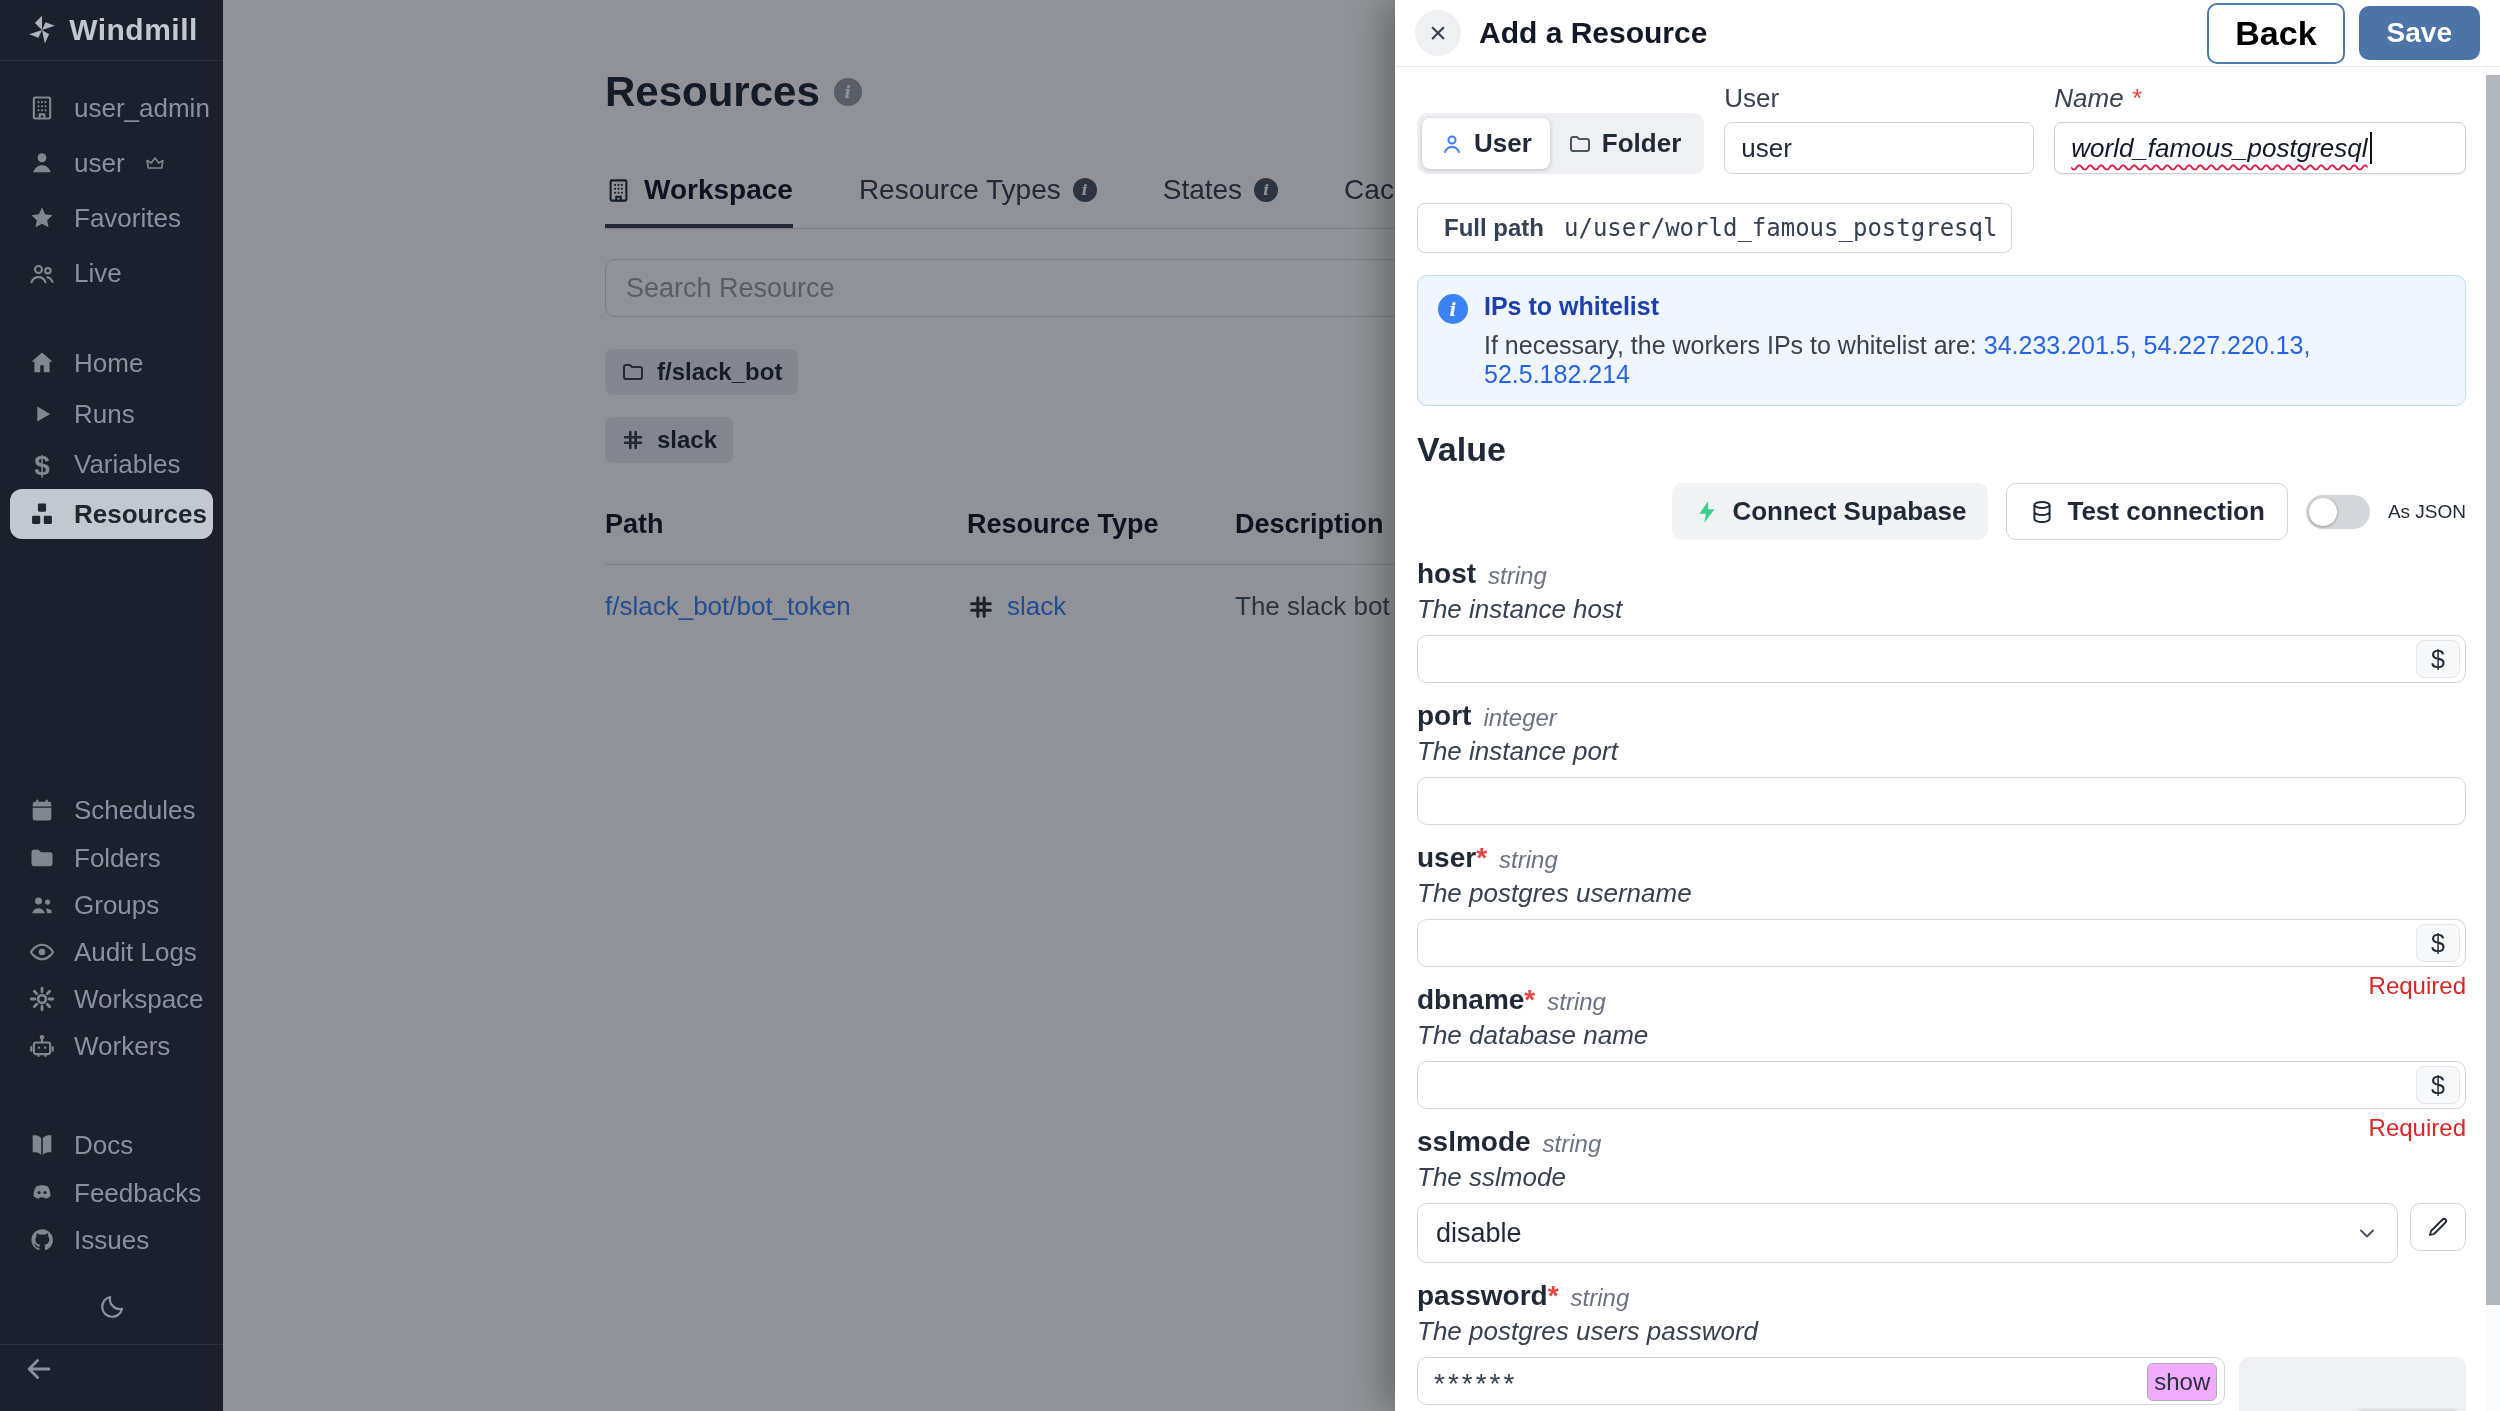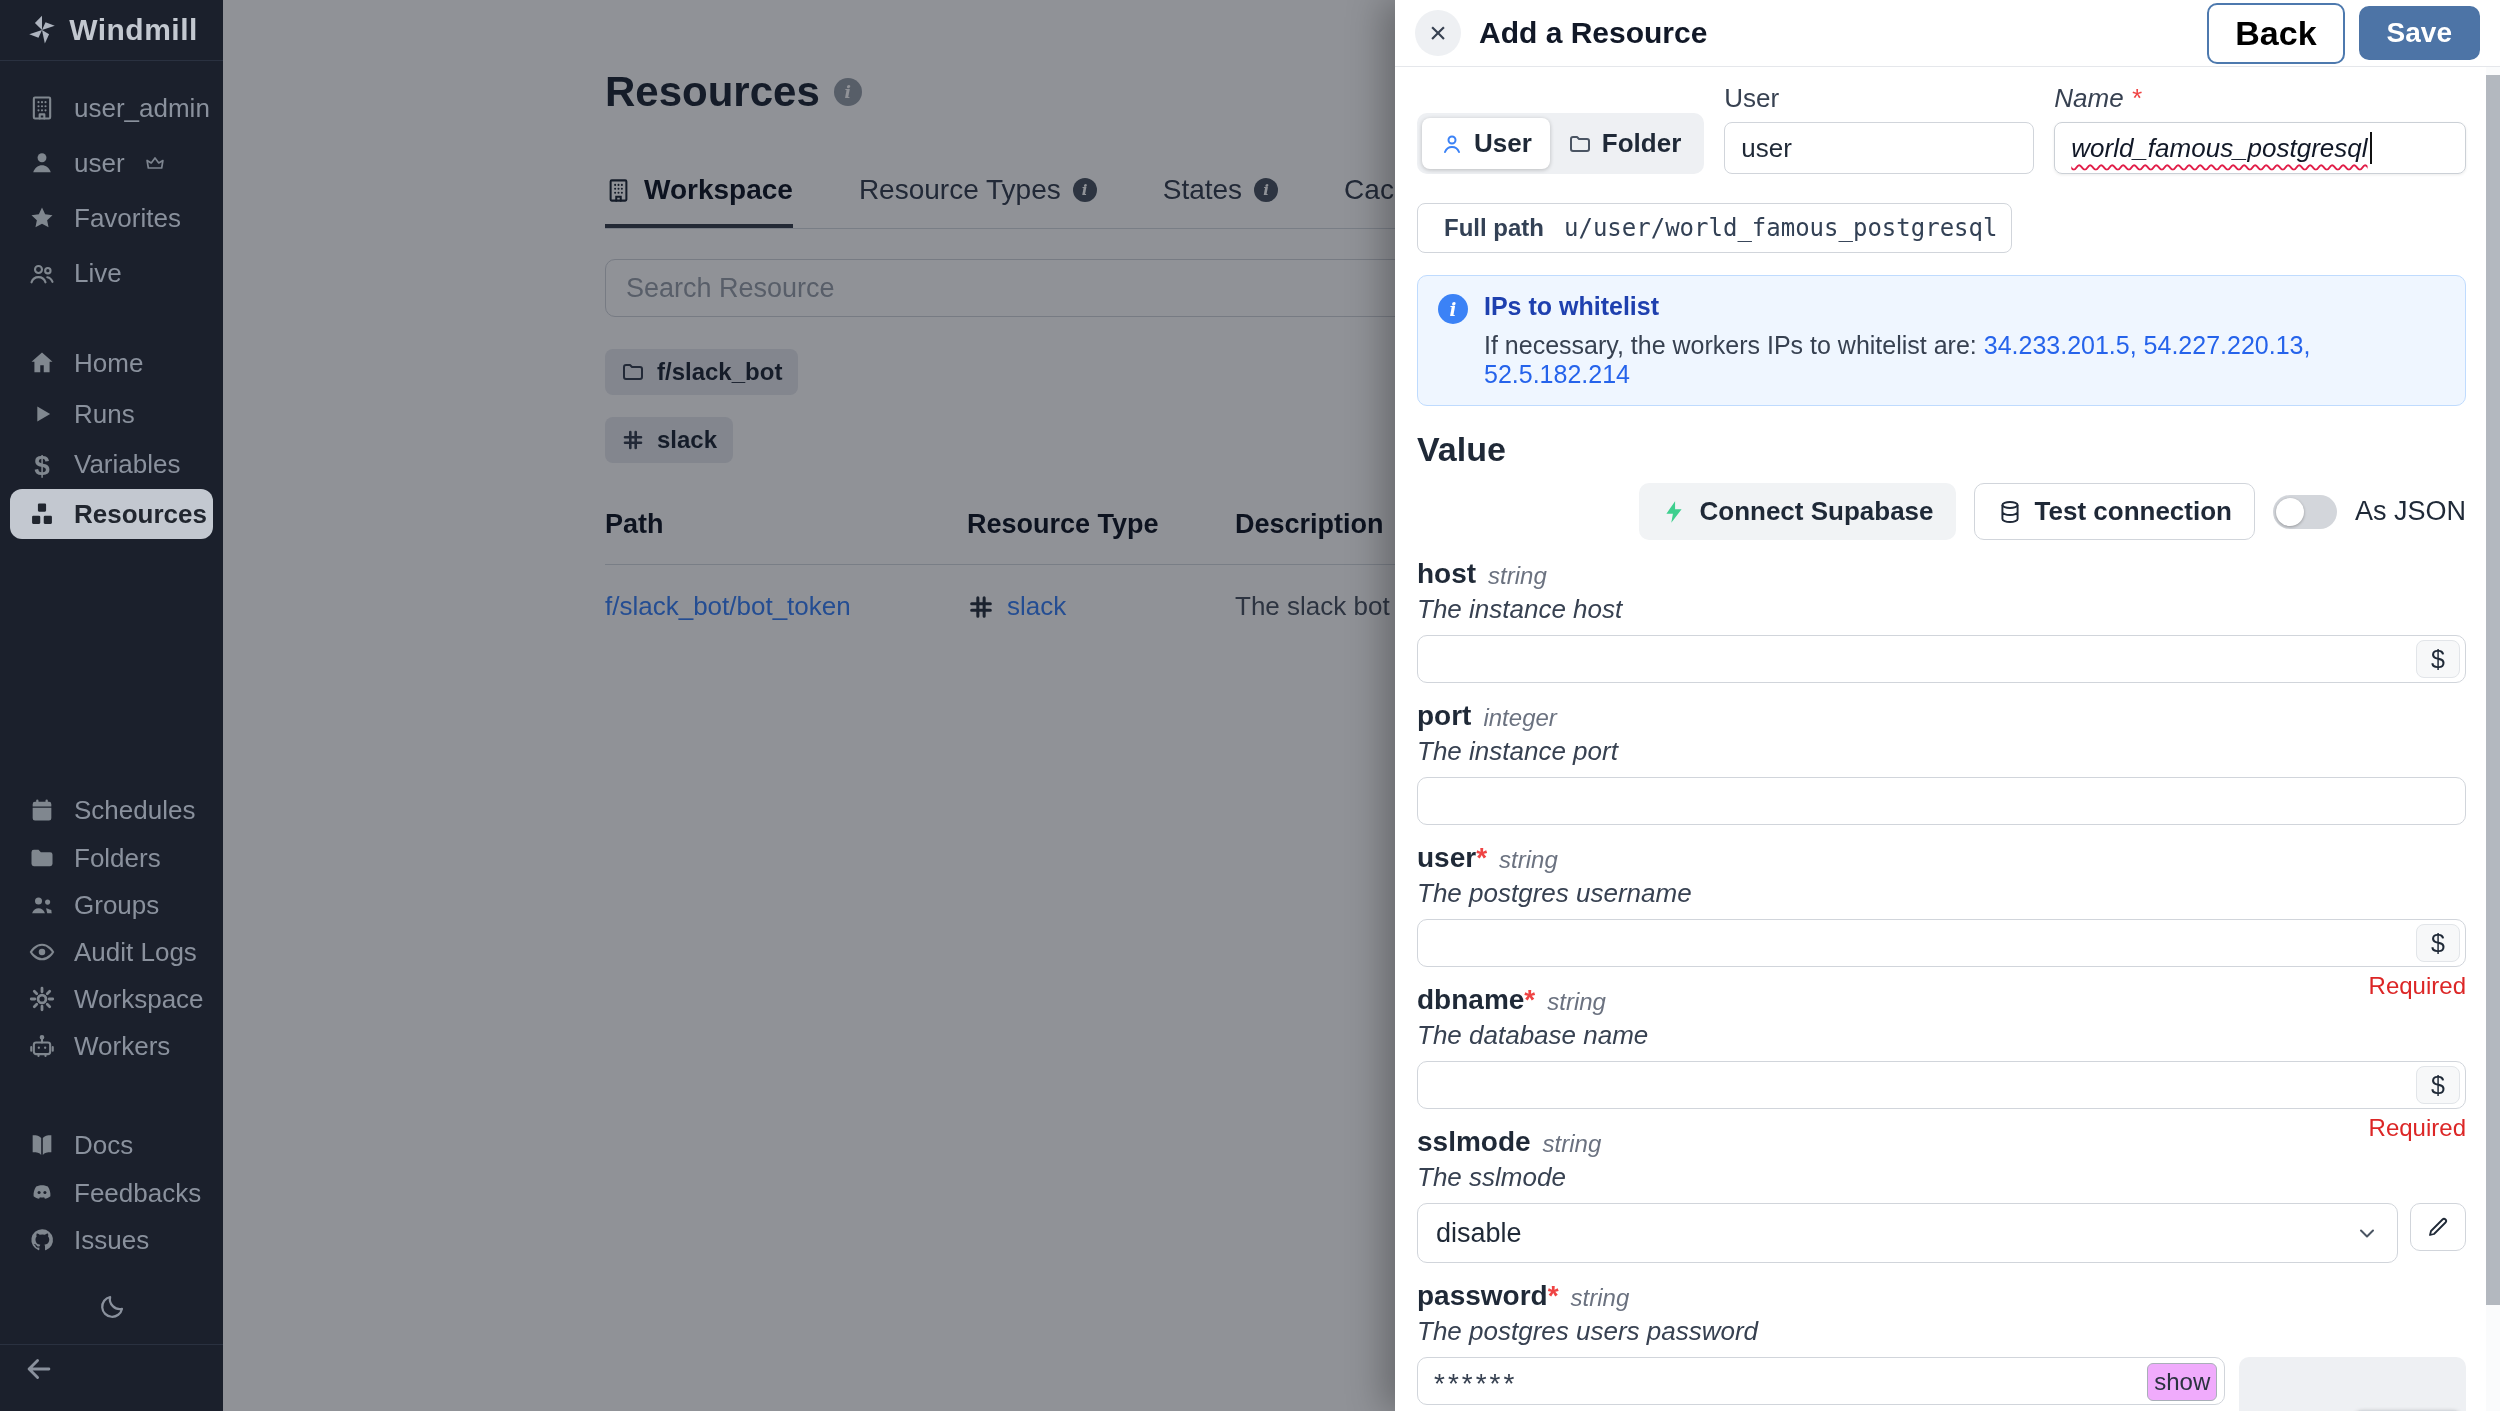--- a/index.html
+++ b/index.html
@@ -118,21 +118,21 @@
   .actions { margin-top:14px; display:flex; justify-content:flex-end; align-items:center; gap:18px; }
   .btn-light { display:flex; align-items:center; gap:12px; background:#f1f3f5; border:none;
     border-radius:10px; padding:13px 22px; font-size:26px; font-weight:700; color:#1f2937; cursor:pointer; }
   .btn-outline { display:flex; align-items:center; gap:12px; background:#fff;
     border:1px solid #d1d5db; border-radius:10px; padding:12px 22px; font-size:26px;
     font-weight:700; color:#1f2937; cursor:pointer; }
   .btn-light .sic, .btn-outline .sic { width:26px; height:26px; color:#1f2937; }
   .tgl { width:64px; height:34px; border-radius:17px; background:#d3d6db; position:relative; cursor:pointer; }
   .tgl .knob { position:absolute; left:3px; top:3px; width:28px; height:28px; border-radius:50%;
     background:#fff; box-shadow:0 1px 3px rgba(0,0,0,.3); }
-  .asjson { font-size:27px; color:#1f2937; }
+  .asjson { font-size:19px; color:#1f2937; }
 
   .fgroup { margin-top:17px; }
   .fgroup.first { margin-top:18px; }
   .fhead { display:flex; align-items:flex-end; gap:12px; }
   .fname { font-size:28px; font-weight:700; color:#1f2937; }
   .ftype { font-size:24px; font-style:italic; color:#6b7280; }
   .fdesc { font-size:26px; font-style:italic; color:#374151; margin-top:4px; }
   .frow { position:relative; margin-top:10px; }
   .finput { width:100%; height:48px; border:1px solid #d1d5db; border-radius:10px;
     background:#fff; font-size:26px; color:#1f2937; padding:0 70px 0 16px; outline:none; }

